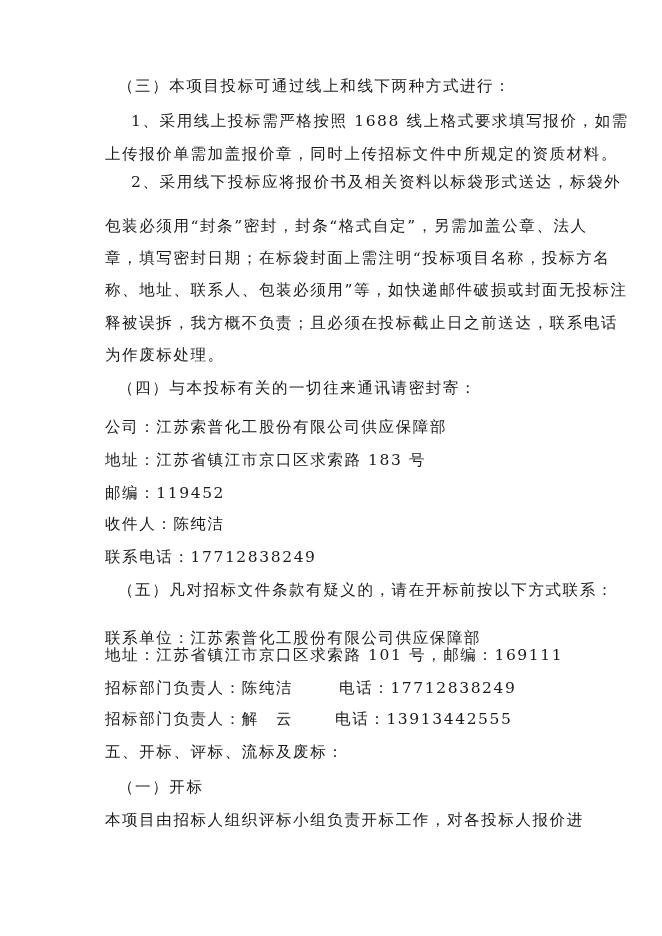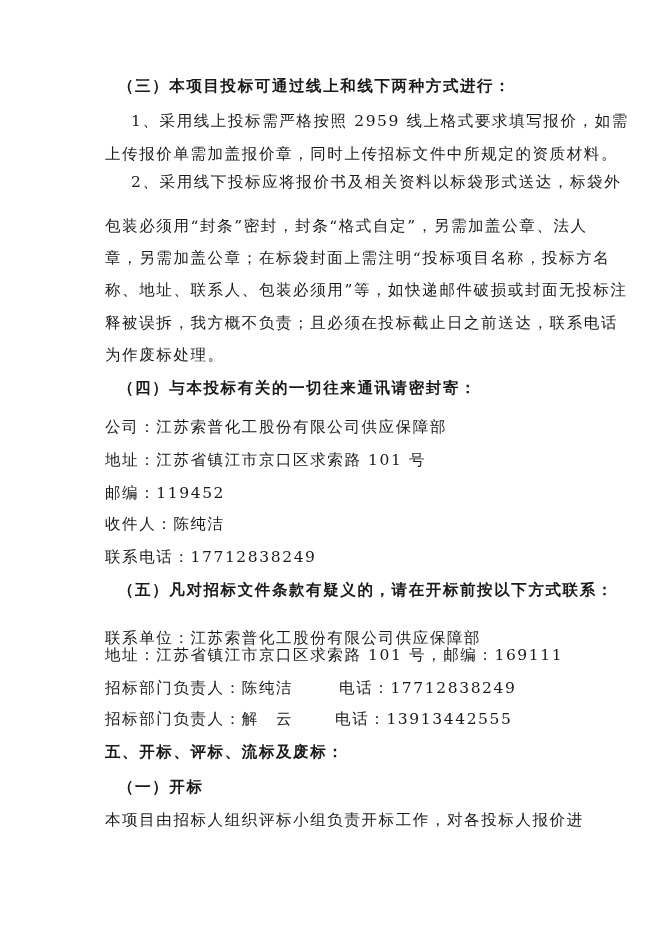--- a/index.html
+++ b/index.html
@@ -1,42 +1,42 @@
 <!DOCTYPE html>
 <html><head>
 <meta charset="utf-8">
 <style>
   html, body { margin:0; padding:0; background:#ffffff; }
   body { width:662px; height:936px; position:relative; overflow:hidden;
          font-family:"DejaVu Serif", "Liberation Serif", serif; color:#1a1a1a; }
   .line { position:absolute; left:105px; white-space:nowrap; font-size:15.5px; letter-spacing:1.6px; line-height:20px; }
-  .ind1 { left:118px;font-weight:bold; }
+  .ind1 { left:118px; }
   .ind2 { left:131px; }
-  .bold { font-weight:bold; }
+  .bold { font-weight:normal; }
   .gap { display:inline-block; width:46px; }
 </style>
 </head>
 <body>
 
 <div>
   <div class="line ind1" style="top:76px">（三）本项目投标可通过线上和线下两种方式进行：</div>
 
-  <div class="line ind2" style="top:111px">1、采用线上投标需严格按照 2959 线上格式要求填写报价，如需</div>
+  <div class="line ind2" style="top:111px">1、采用线上投标需严格按照 1688 线上格式要求填写报价，如需</div>
   <div class="line" style="top:144px">上传报价单需加盖报价章，同时上传招标文件中所规定的资质材料。</div>
 
   <div class="line ind2" style="top:172px">2、采用线下投标应将报价书及相关资料以标袋形式送达，标袋外</div>
   <div class="line" style="top:216px">包装必须用“封条”密封，封条“格式自定”，另需加盖公章、法人</div>
-  <div class="line" style="top:248px">章，另需加盖公章；在标袋封面上需注明“投标项目名称，投标方名</div>
+  <div class="line" style="top:248px">章，填写密封日期；在标袋封面上需注明“投标项目名称，投标方名</div>
   <div class="line" style="top:280px">称、地址、联系人、包装必须用”等，如快递邮件破损或封面无投标注</div>
   <div class="line" style="top:313px">释被误拆，我方概不负责；且必须在投标截止日之前送达，联系电话</div>
   <div class="line" style="top:345px">为作废标处理。</div>
 
   <div class="line ind1" style="top:378px">（四）与本投标有关的一切往来通讯请密封寄：</div>
   <div class="line" style="top:417px">公司：江苏索普化工股份有限公司供应保障部</div>
-  <div class="line" style="top:450px">地址：江苏省镇江市京口区求索路 101 号</div>
+  <div class="line" style="top:450px">地址：江苏省镇江市京口区求索路 183 号</div>
   <div class="line" style="top:483px">邮编：119452</div>
   <div class="line" style="top:514px">收件人：陈纯洁</div>
   <div class="line" style="top:547px">联系电话：17712838249</div>
 
   <div class="line ind1" style="top:580px">（五）凡对招标文件条款有疑义的，请在开标前按以下方式联系：</div>
   <div class="line" style="top:628px">联系单位：江苏索普化工股份有限公司供应保障部</div>
   <div class="line" style="top:645px">地址：江苏省镇江市京口区求索路 101 号，邮编：169111</div>
   <div class="line" style="top:678px">
     <span>招标部门负责人：陈纯洁</span><span class="gap"></span><span>电话：17712838249</span>
   </div>

